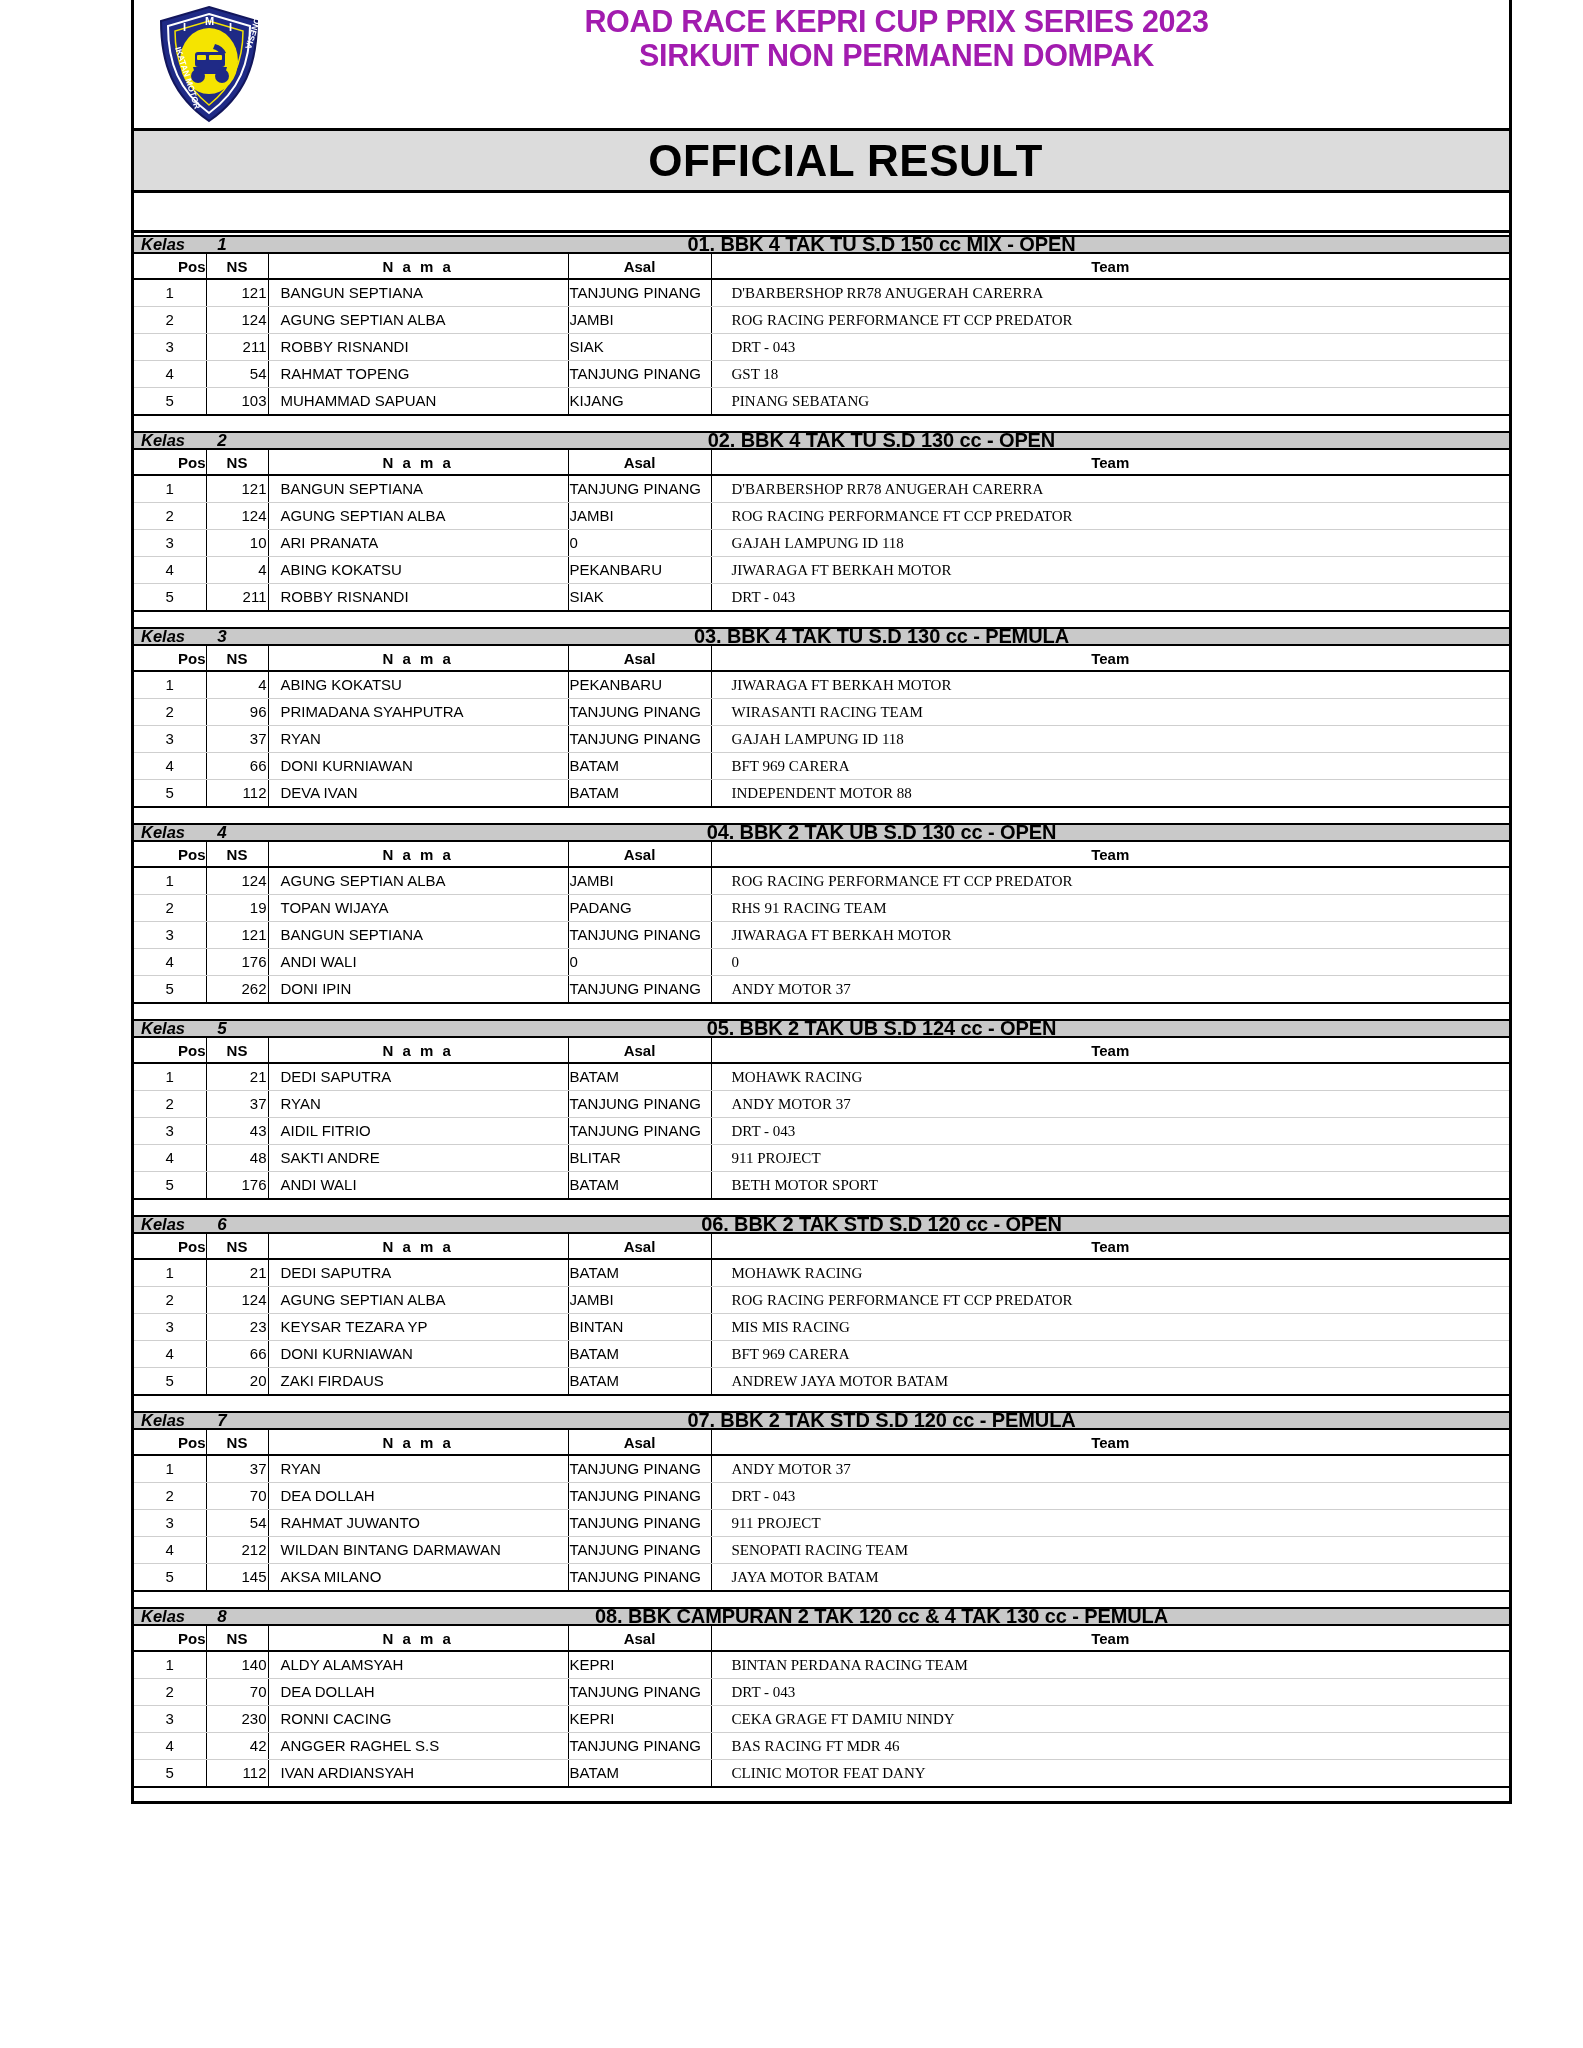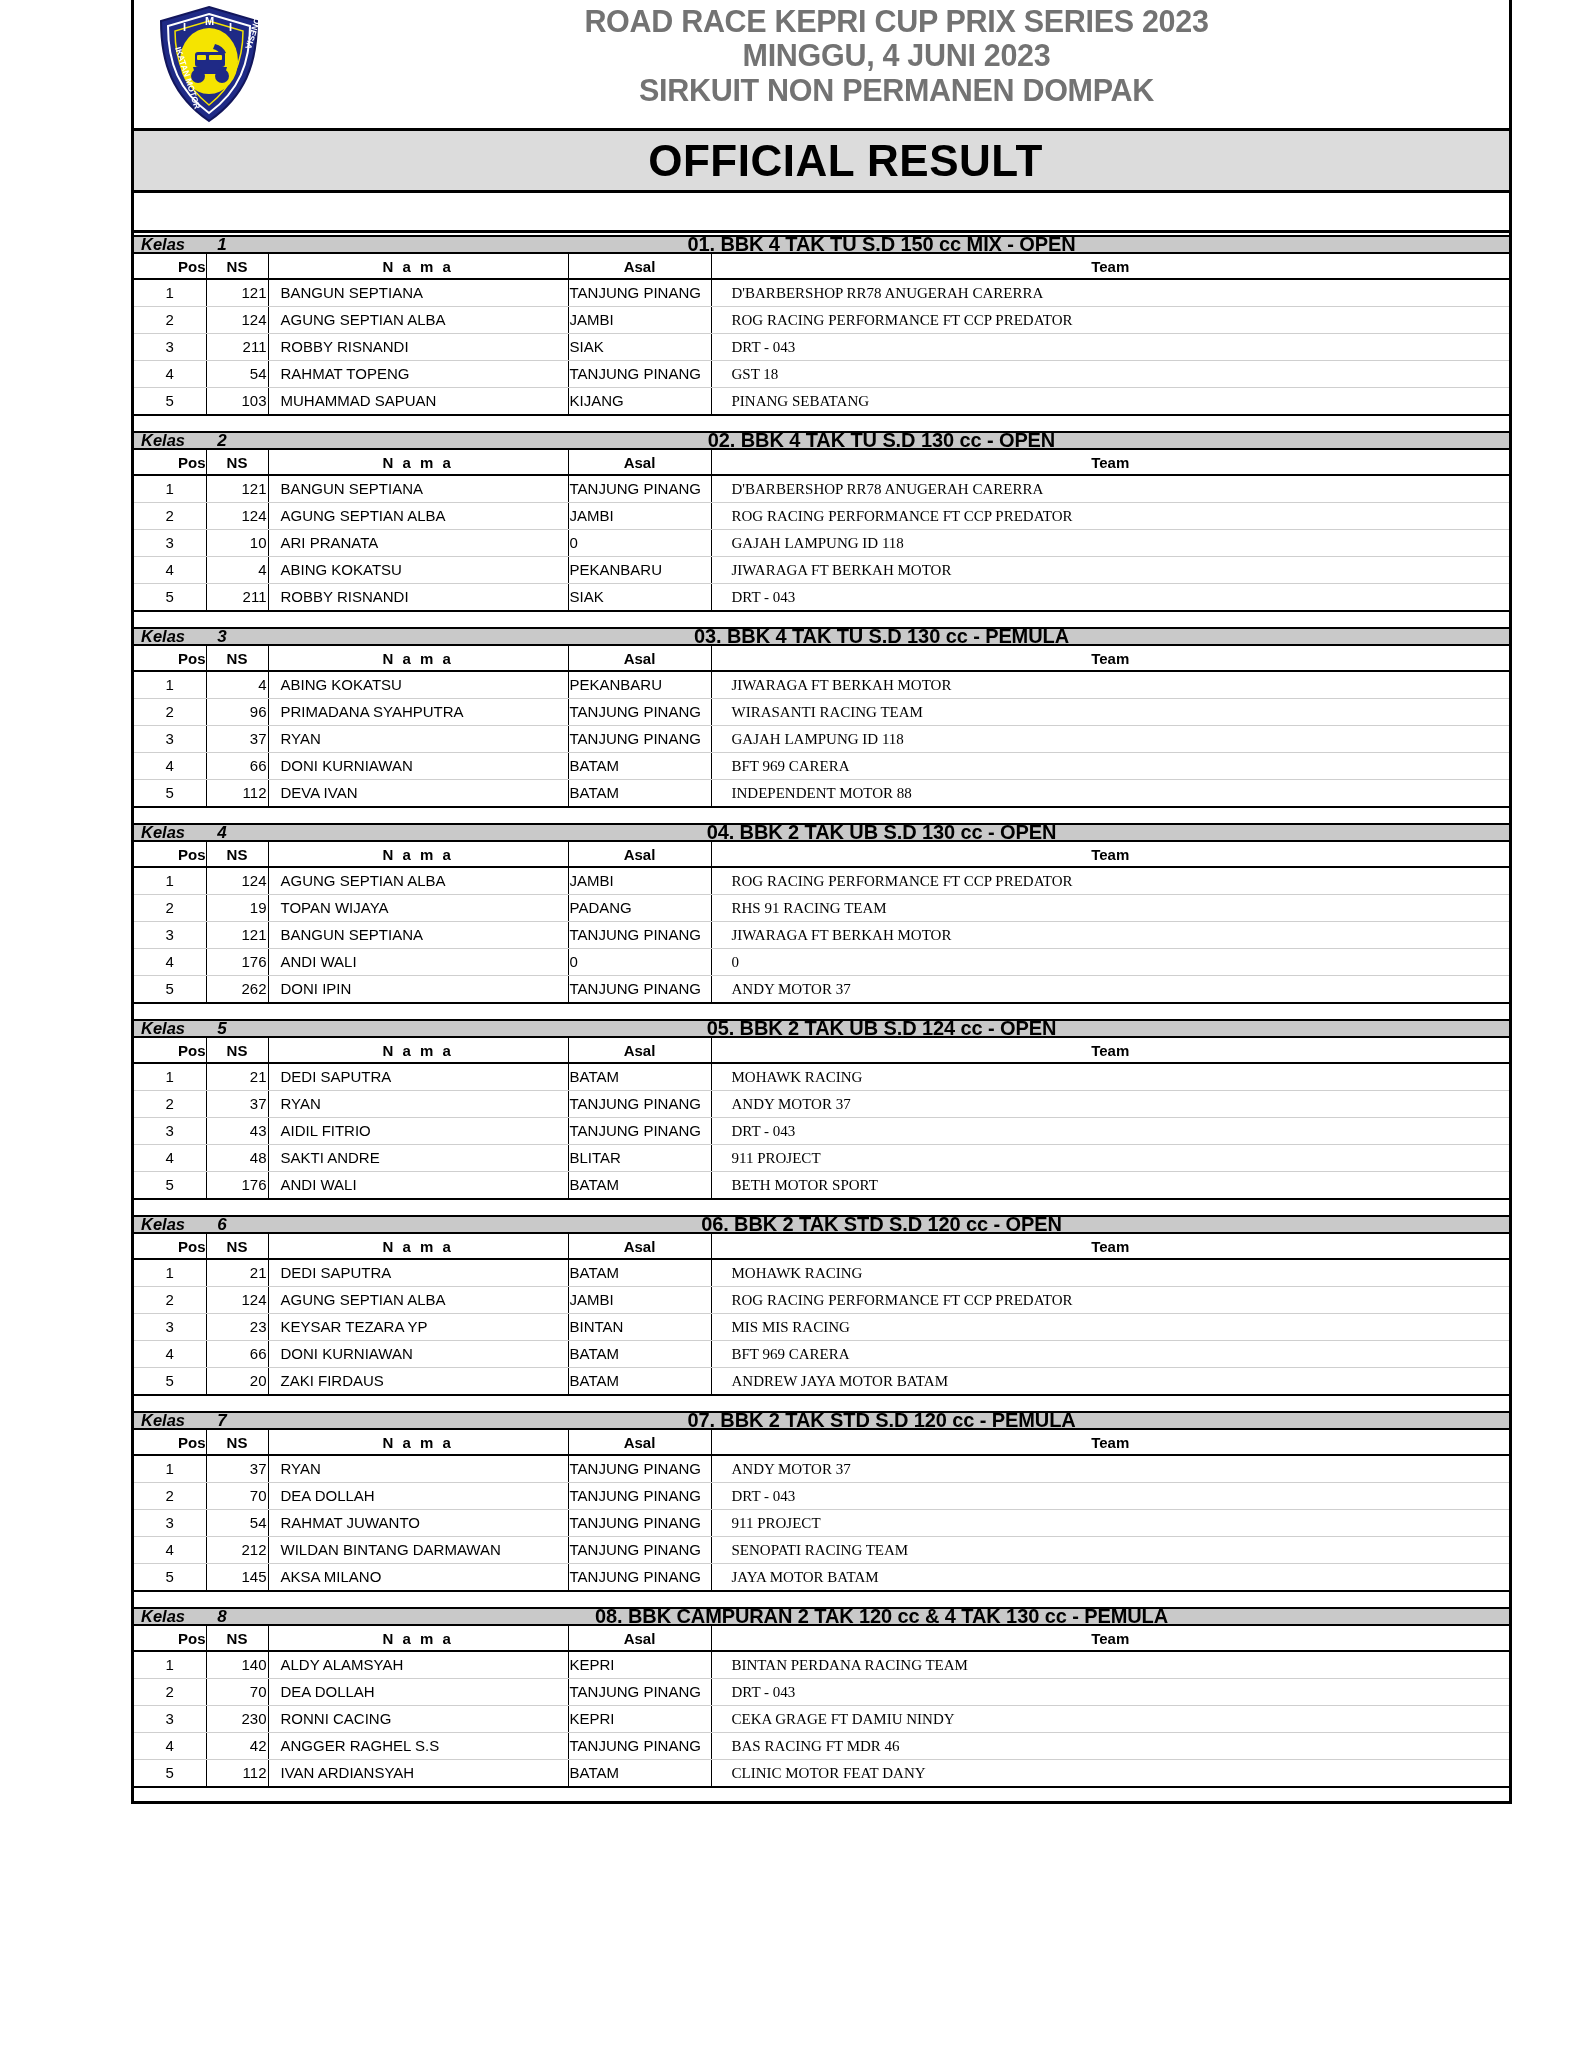--- a/index.html
+++ b/index.html
@@ -55,21 +55,21 @@
     position: absolute;
     left: 150px;
     right: 0;
     top: 4px;
     text-align: center;
   }
   .title-line {
     font-weight: bold;
     letter-spacing: -0.3px;
     line-height: 1.13;
-    color: #737373;
+    color: #a21caf;
   }
   .t1 { font-size: 30.5px; }
   .t2 { font-size: 30.5px; }
   .t3 { font-size: 30.5px; }
 
   
   .official-band {
     height: 62px;
     background: #dcdcdc;
     border-bottom: 3px solid #000;
@@ -233,21 +233,20 @@
             <text x="76" y="27">I</text>
           </g>
           <g fill="#ffffff" font-family="'Liberation Sans', sans-serif" font-size="8.5" font-weight="bold">
             <text transform="translate(22,44) rotate(72)">IKATAN MOTOR</text>
             <text transform="translate(92,44) rotate(108)" text-anchor="end">INDONESIA</text>
           </g>
         </svg>
       </div>
       <div class="titles">
         <div class="title-line t1">ROAD RACE KEPRI CUP PRIX SERIES 2023</div>
-        <div class="title-line t2">MINGGU, 4 JUNI 2023</div>
         <div class="title-line t3">SIRKUIT NON PERMANEN DOMPAK</div>
       </div>
     </div>
 
     <div class="official-band" style="background: rgb(220, 220, 220);">
       <span>OFFICIAL RESULT</span>
     </div>
 
     <div class="spacer-band"></div>
 

